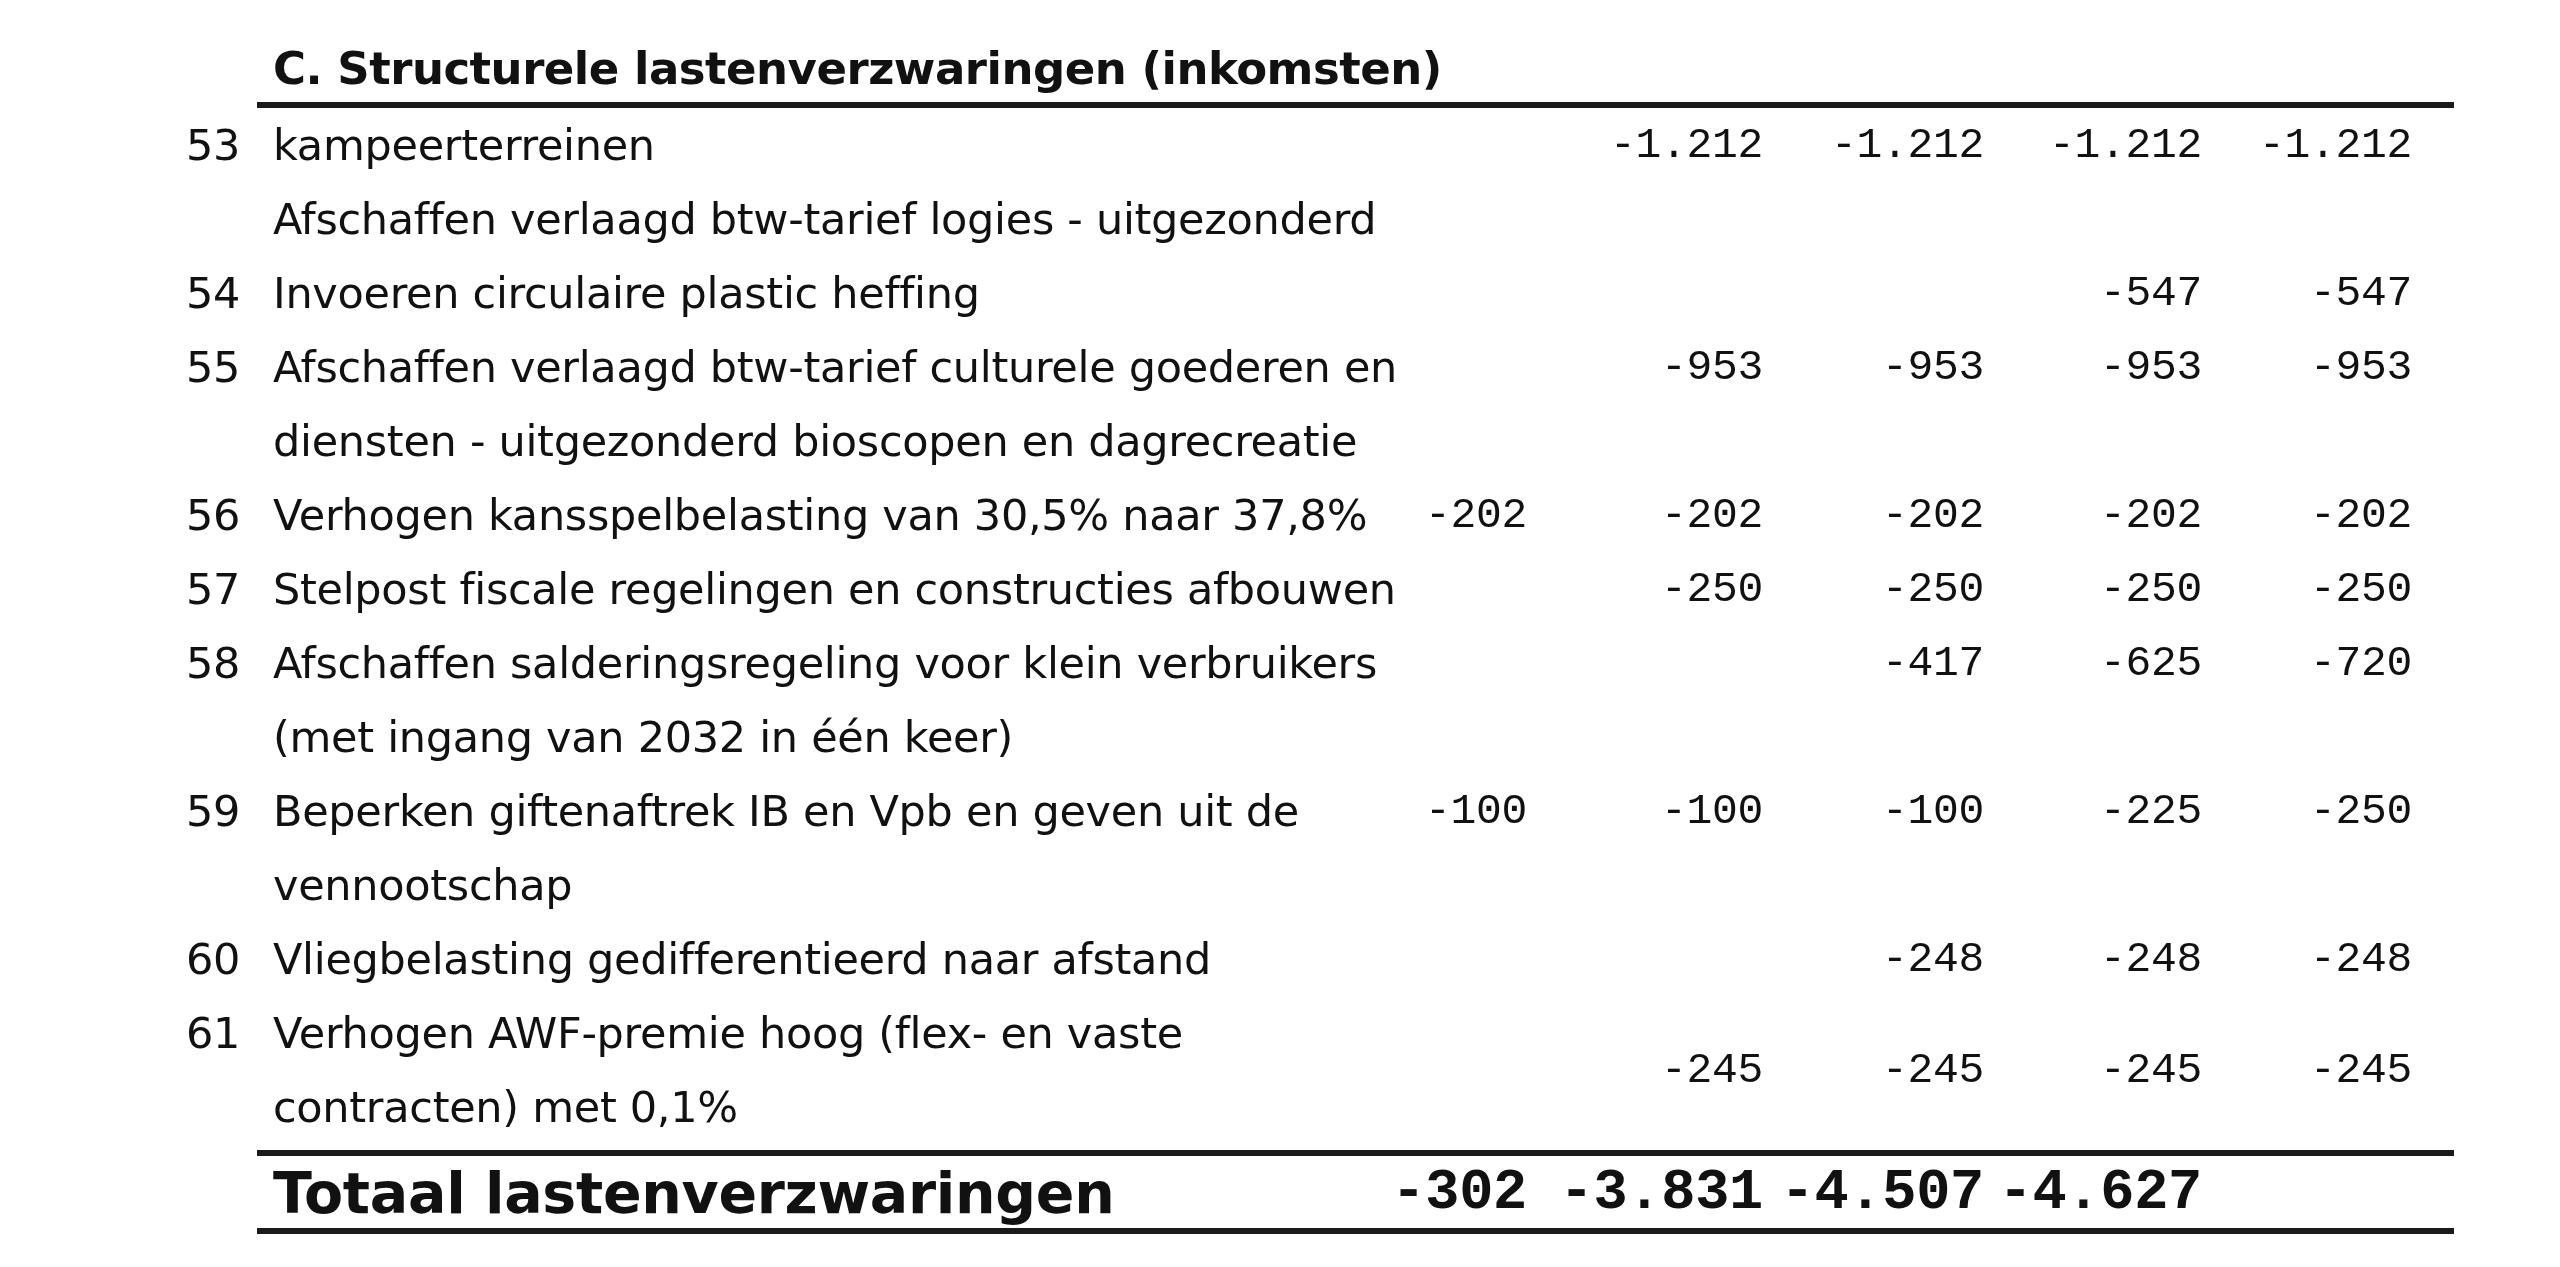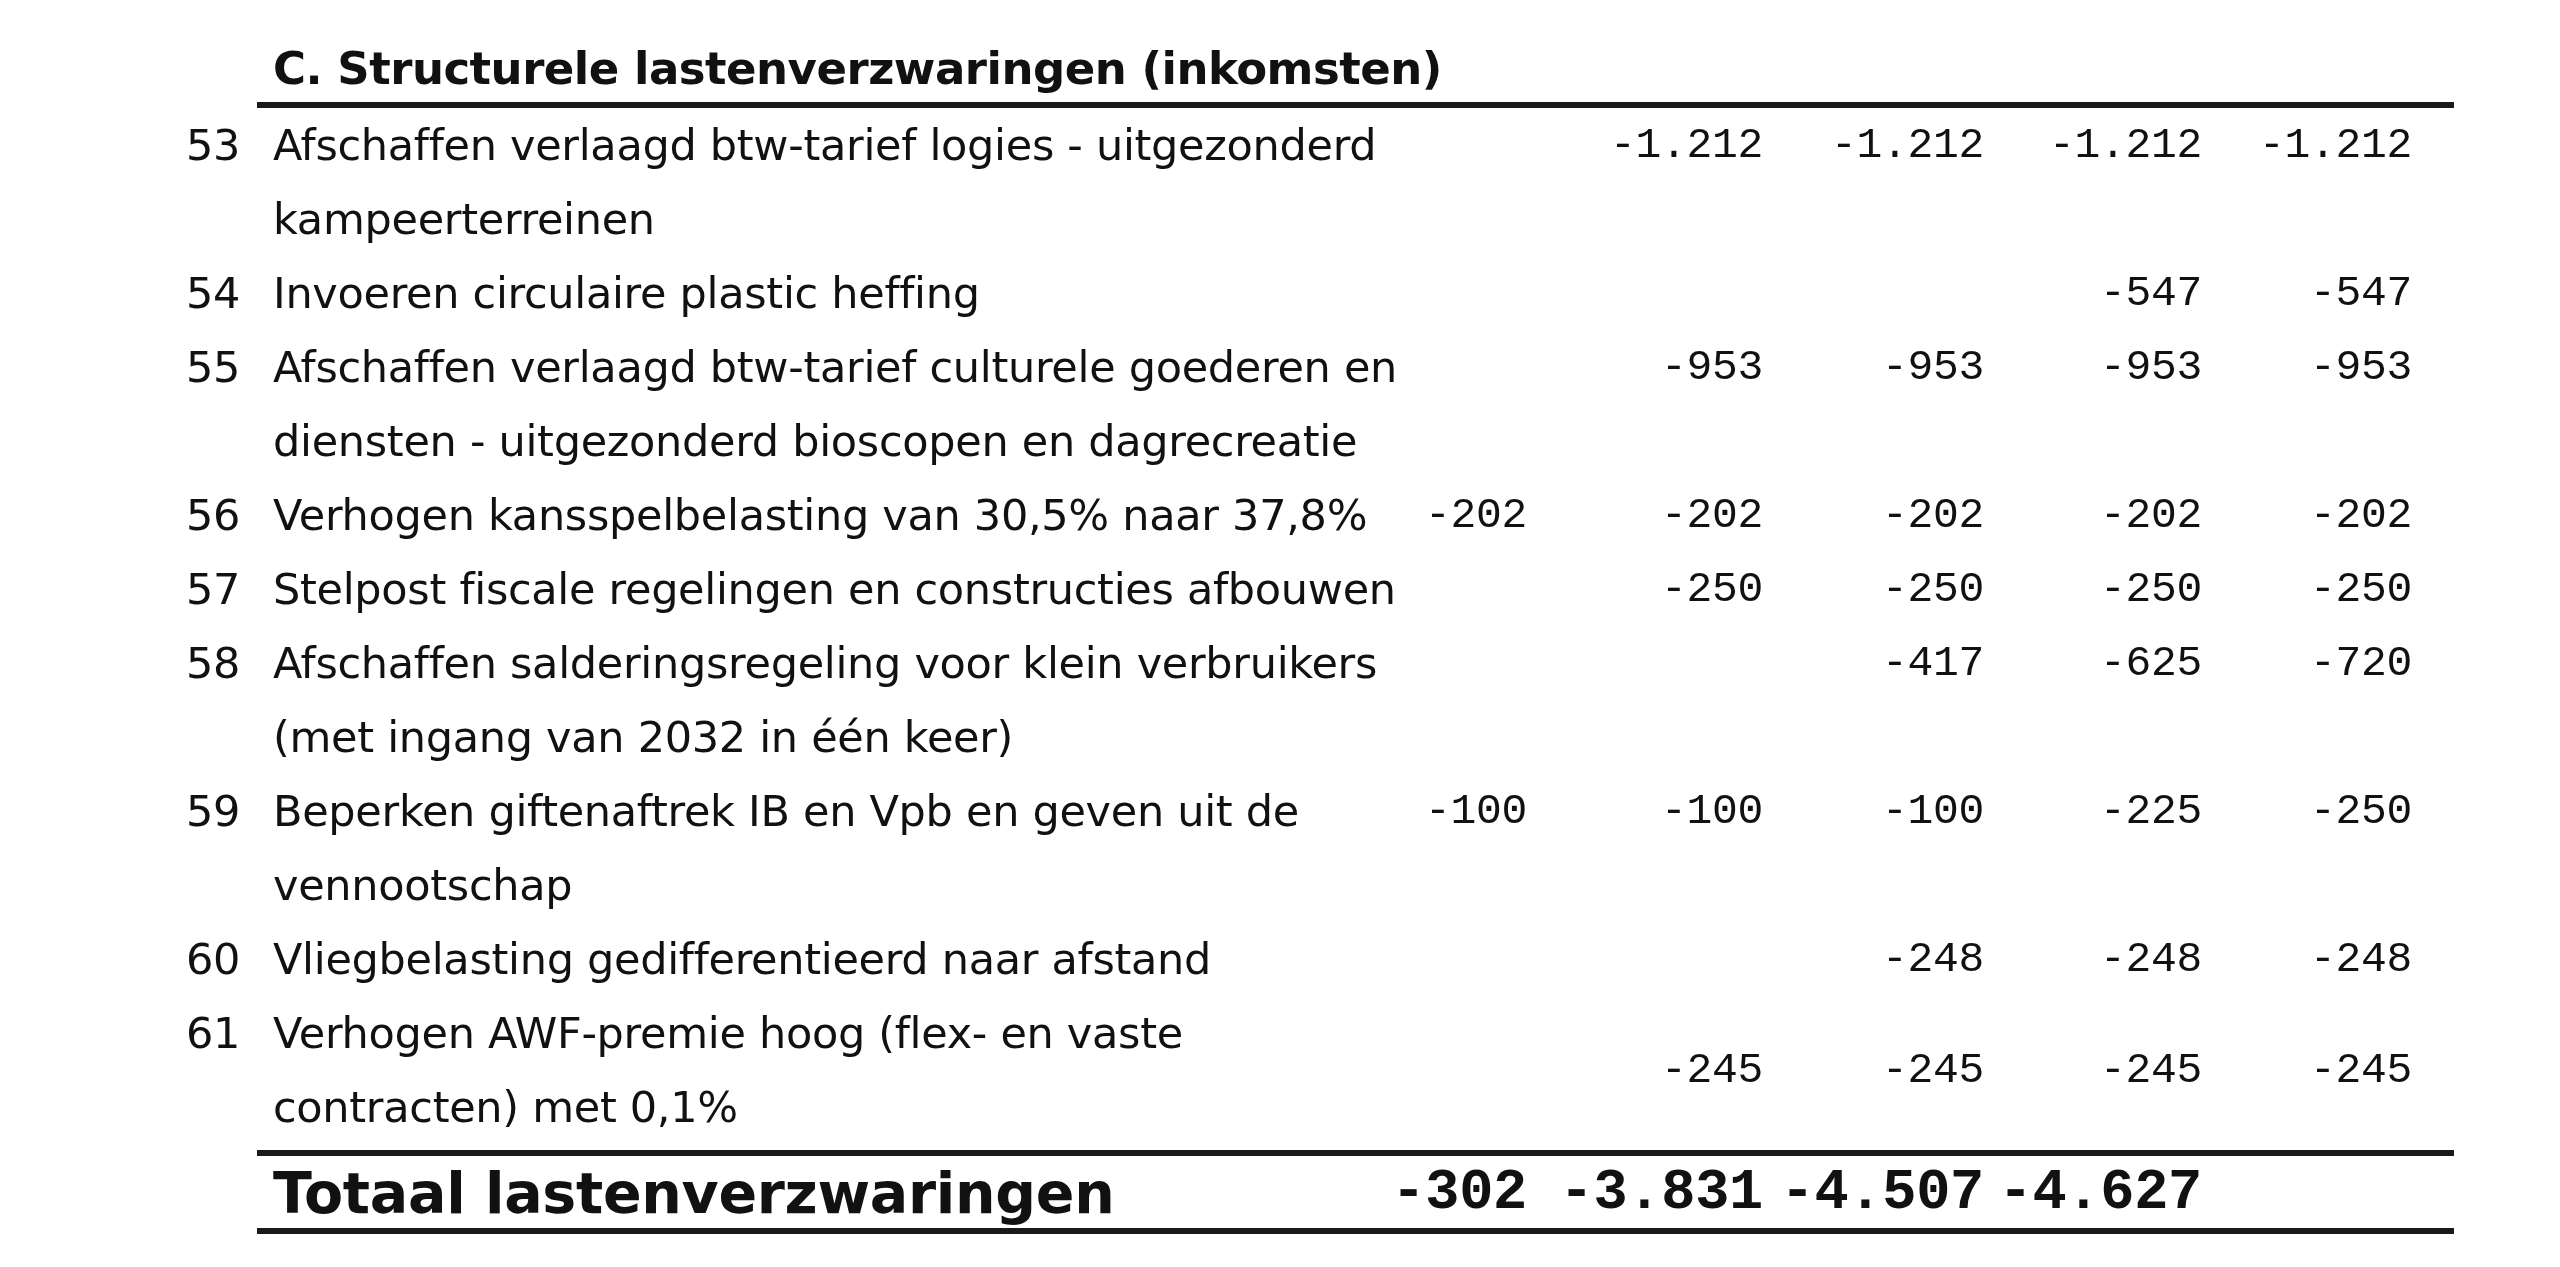--- a/index.html
+++ b/index.html
@@ -58,22 +58,22 @@
   <div class="title-row">
     <div class="title">C. Structurele lastenverzwaringen (inkomsten)</div>
   </div>
 
   <div class="rule rule-top"></div>
 
   <div class="tbody" id="tbody">
       <div class="grid body-row">
     <div class="c-num">53</div>
     <div class="c-desc">
+          <div class="line">kampeerterreinen</div>
           <div class="line">Afschaffen verlaagd btw-tarief logies - uitgezonderd</div>
-          <div class="line">kampeerterreinen</div>
         </div>
     <div class="c-val"></div>
     <div class="c-val">-1.212</div>
     <div class="c-val">-1.212</div>
     <div class="c-val">-1.212</div>
     <div class="c-val">-1.212</div>
   </div>
       <div class="grid body-row">
     <div class="c-num">54</div>
     <div class="c-desc">

